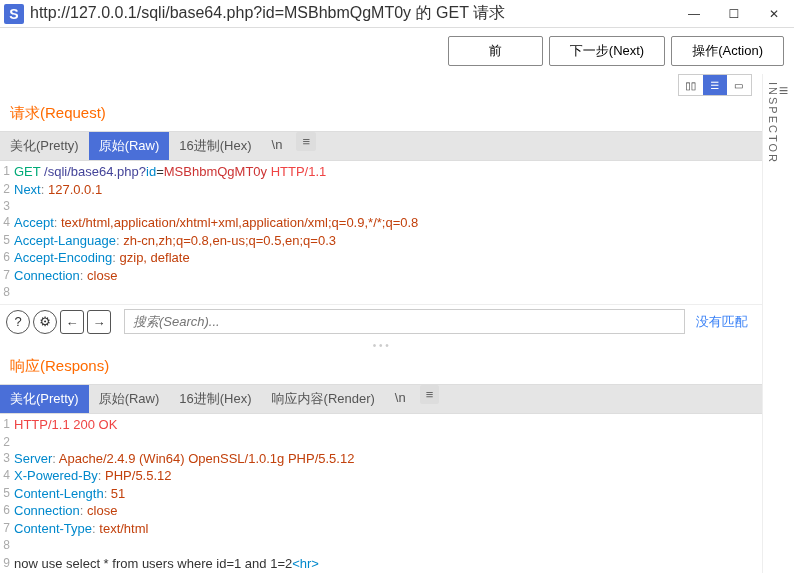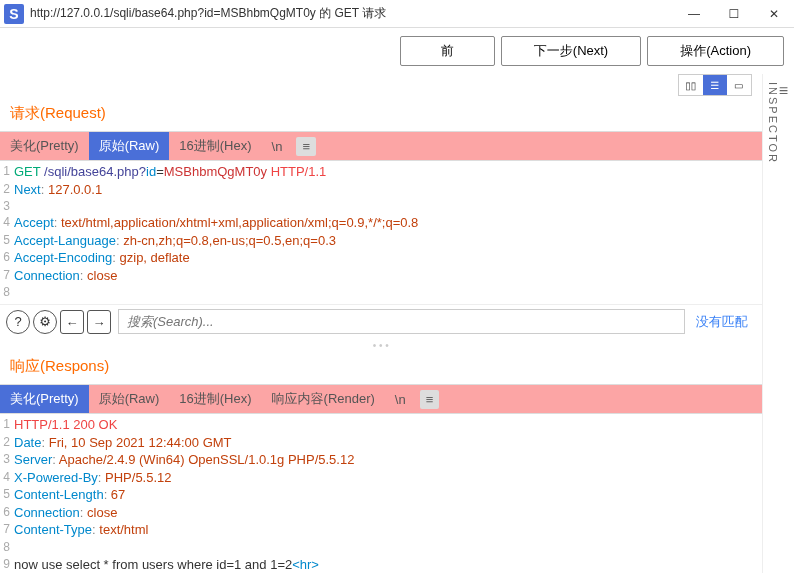--- a/index.html
+++ b/index.html
@@ -1,52 +1,52 @@
 <!DOCTYPE html>
 <html><head>
 <meta charset="utf-8">
 <style>
 *{margin:0;padding:0;box-sizing:border-box;font-family:Arial,sans-serif}
 body{background:#fff;font-size:13px;color:#333}
 .titlebar{display:flex;align-items:center;height:28px;border-bottom:1px solid #ddd}
 .app-icon{width:20px;height:20px;background:#4a6fd8;margin:0 4px;display:flex;align-items:center;justify-content:center;color:#fff;font-weight:bold;font-size:14px;border-radius:2px}
-.title-text{flex:1;font-size:12px;padding-left:2px}
+.title-text{flex:1;font-size:16px;padding-left:2px}
 .win-btn{width:40px;height:28px;display:flex;align-items:center;justify-content:center;font-size:12px;cursor:pointer}
 .toolbar{display:flex;justify-content:flex-end;padding:8px 10px;gap:6px}
-.btn{border:1px solid #888;background:#fff;padding:5px 32px;font-size:13px;cursor:pointer;border-radius:2px}
+.btn{border:1px solid #888;background:#fff;padding:5px 20px;font-size:13px;cursor:pointer;border-radius:2px}
 .view-switcher{display:flex;justify-content:flex-end;padding:0 10px 4px}
 .view-grp{display:flex;border:1px solid #ccc}
 .view-btn{width:24px;height:20px;display:flex;align-items:center;justify-content:center;font-size:10px;cursor:pointer;background:#fff}
 .view-btn.active{background:#4a6fd8;color:#fff}
 .main{display:flex}
 .content{flex:1}
 .sidebar{writing-mode:vertical-rl;padding:8px 4px;font-size:11px;letter-spacing:2px;color:#666;border-left:1px solid #eee}
 .section-title{color:#ff6b00;font-weight:normal;font-size:15px;padding:4px 10px 8px}
-.tab-row{display:flex;align-items:center;background:#fca5a5;border-top:1px solid #ddd;border-bottom:1px solid #ddd}
+.tab-row{display:flex;align-items:flex-start;background:#e5e5e5;border-top:1px solid #ddd;border-bottom:1px solid #ddd}
 .tab{padding:5px 10px;font-size:13px;cursor:pointer;color:#555}
 .tab.active{background:#4a6fd8;color:#fff}
 .tab-icon{padding:3px 8px;cursor:pointer;color:#666}
 .hamburger{background:#ddd;padding:2px 6px;border-radius:2px;margin-left:4px}
 .code-block{font-family:Consolas,monospace;font-size:13px;padding:2px 0;background:#fff;line-height:1.35}
 .code-line{display:flex}
 .ln{width:14px;text-align:right;color:#aaa;padding-right:4px;user-select:none;font-size:12px}
 .code{white-space:pre}
 .k-method{color:#0a7}
 .k-path{color:#449}
 .k-param{color:#08c}
 .k-val{color:#c33}
 .k-proto{color:#ef4444}
 .k-header{color:#08c}
 .k-sep{color:#888}
 .k-hval{color:#c2410c}
 .k-tag{color:#08c}
 .footer-bar{display:flex;align-items:center;padding:4px 6px;gap:3px;border-top:1px solid #eee}
 .fbtn{width:24px;height:24px;border:1.5px solid #555;border-radius:50%;display:flex;align-items:center;justify-content:center;font-size:13px;cursor:pointer;background:#fff}
 .fbtn.sq{border-radius:3px}
-.search{flex:1;border:1px solid #ccc;padding:4px 8px;font-size:13px;font-style:italic;color:#888;margin-left:4px}
+.search{flex:1;border:1px solid #ccc;padding:4px 8px;font-size:13px;font-style:italic;color:#888;margin-left:10px}
 .nomatch{padding:0 8px;font-size:13px;color:#3b82f6}
 .divider{text-align:center;color:#ccc;font-size:10px;padding:2px 0}
 </style>
 </head>
 <body>
 
 <div class="titlebar">
   <div class="app-icon">S</div>
   <div class="title-text">http://127.0.0.1/sqli/base64.php?id=MSBhbmQgMT0y 的 GET 请求</div>
   <div class="win-btn">—</div>
@@ -132,33 +132,32 @@
   <div class="tab">\n</div>
   <div class="tab-icon hamburger">≡</div>
 </div>
 <div class="code-block" id="res-code">
         <div class="code-line">
           <span class="ln">1</span>
           <span class="code"><span class="k-proto">HTTP/1.1 200 OK</span></span>
         </div>
         <div class="code-line">
           <span class="ln">2</span>
-          <span class="code"><span class="k-header">Date</span><span class="k-sep">:</span><span class="k-hval"> Fri, 10 Sep 2021 12:44:00 GMT</span></span>
         </div>
         <div class="code-line">
           <span class="ln">3</span>
           <span class="code"><span class="k-header">Server</span><span class="k-sep">:</span><span class="k-hval"> Apache/2.4.9 (Win64) OpenSSL/1.0.1g PHP/5.5.12</span></span>
         </div>
         <div class="code-line">
           <span class="ln">4</span>
           <span class="code"><span class="k-header">X-Powered-By</span><span class="k-sep">:</span><span class="k-hval"> PHP/5.5.12</span></span>
         </div>
         <div class="code-line">
           <span class="ln">5</span>
-          <span class="code"><span class="k-header">Content-Length</span><span class="k-sep">:</span><span class="k-hval"> 67</span></span>
+          <span class="code"><span class="k-header">Content-Length</span><span class="k-sep">:</span><span class="k-hval"> 51</span></span>
         </div>
         <div class="code-line">
           <span class="ln">6</span>
           <span class="code"><span class="k-header">Connection</span><span class="k-sep">:</span><span class="k-hval"> close</span></span>
         </div>
         <div class="code-line">
           <span class="ln">7</span>
           <span class="code"><span class="k-header">Content-Type</span><span class="k-sep">:</span><span class="k-hval"> text/html</span></span>
         </div>
         <div class="code-line">

